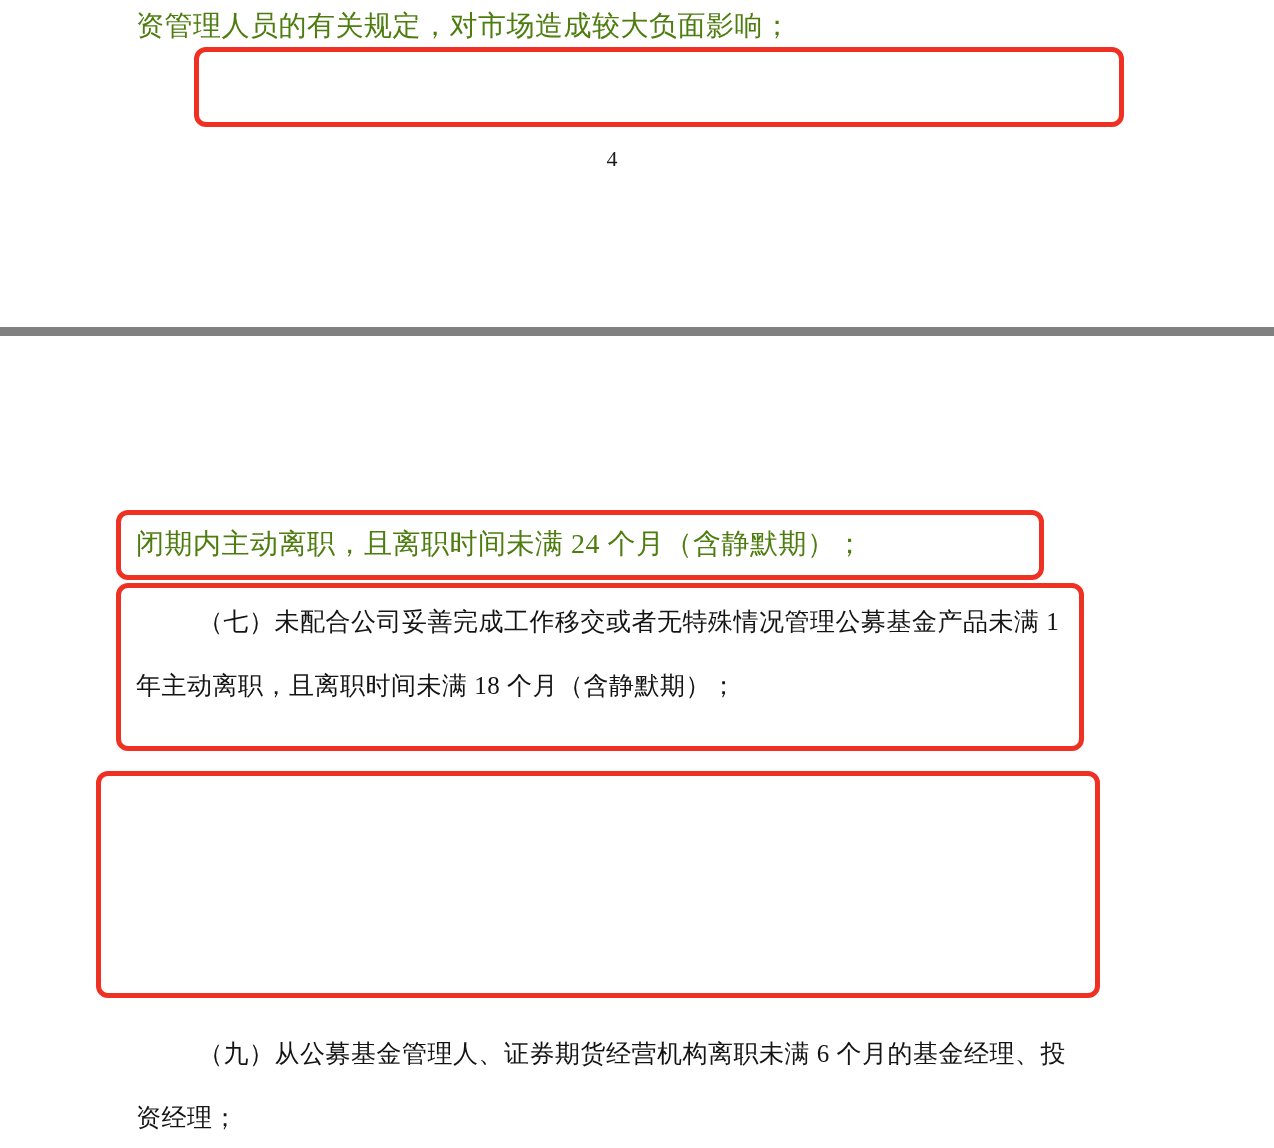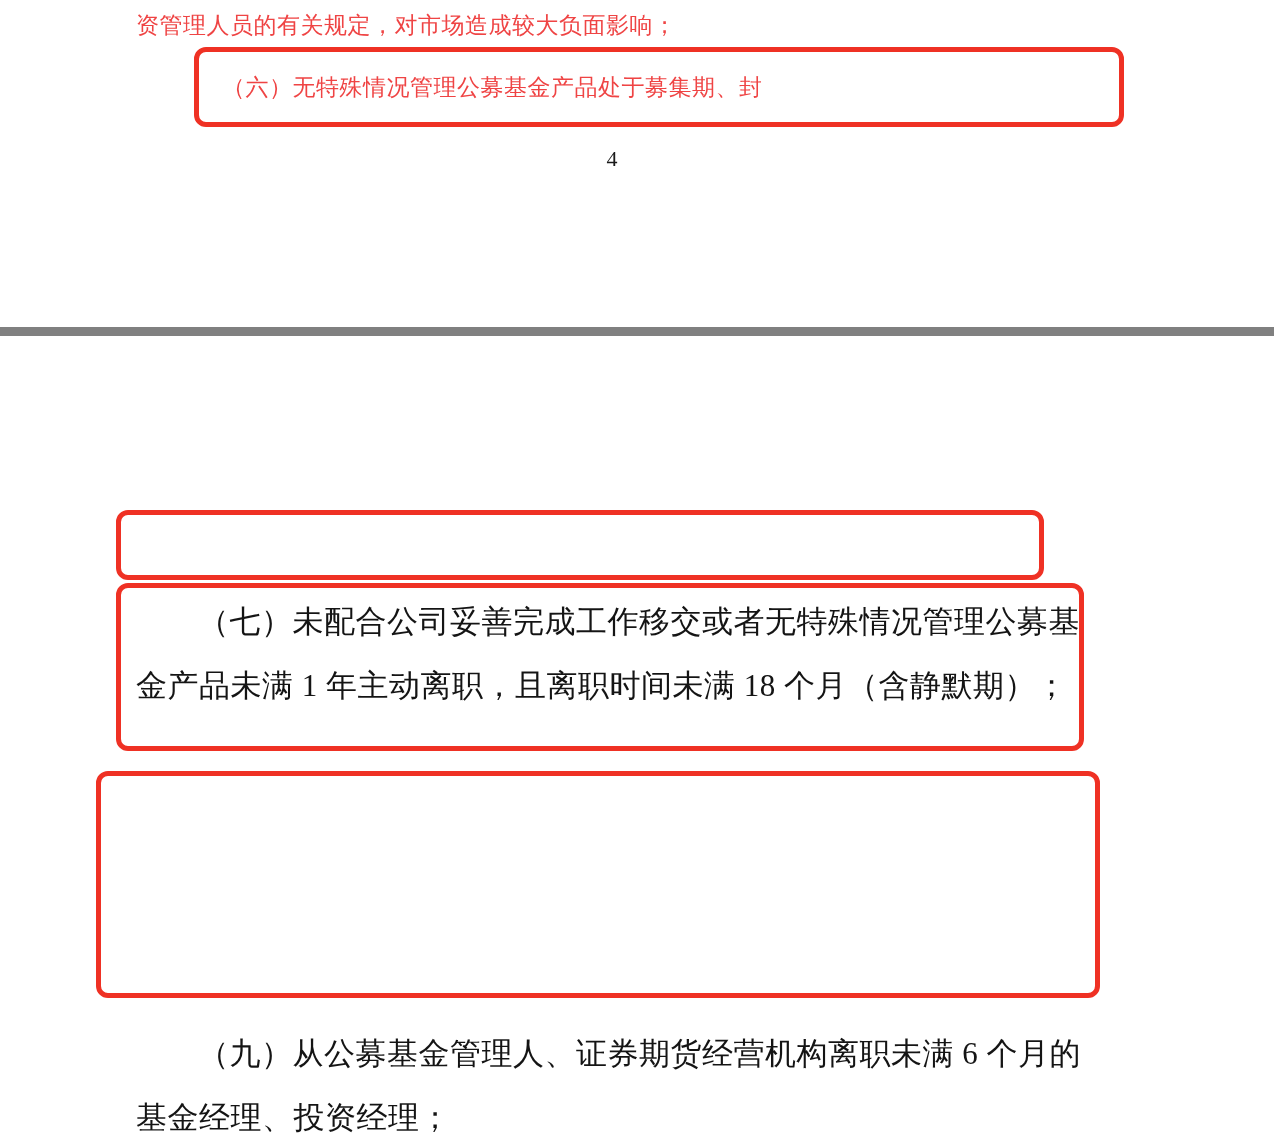--- a/index.html
+++ b/index.html
@@ -20,30 +20,30 @@
     position: absolute;
     left: 0;
     top: 0;
     width: 1274px;
     height: 1148px;
   }
 
   
   .doc-line {
     position: absolute;
-    font-size: 23px;
+    font-size: 28px;
     line-height: 46px;
     letter-spacing: 0.5px;
     white-space: nowrap;
-    color: #ef4444;
+    color: #4d7c0f;
   }
 
   .para {
     position: absolute;
-    font-size: 31px;
+    font-size: 25px;
     line-height: 64px;
     letter-spacing: 0.5px;
     color: #141414;
   }
 
   .indent {
     text-indent: 62px;
   }
 
   
@@ -72,28 +72,28 @@
     pointer-events: none;
   }
 </style>
 </head>
 <body>
 
 <div class="page">
 
   <div class="doc-line" style="left:136px; top:3px;">资管理人员的有关规定，对市场造成较大负面影响；</div>
 
-  <div class="doc-line" style="left:222px; top:65px;">（六）无特殊情况管理公募基金产品处于募集期、封</div>
 
   <div class="page-number" style="left:577px; top:146px; width:70px;">4</div>
 
   <div class="redbox" style="left:194px; top:47px; width:930px; height:80px;"></div>
 
   <div class="page-break-bar" style="top:327px;"></div>
 
+  <div class="doc-line" style="left:136px; top:521px;">闭期内主动离职，且离职时间未满 24 个月（含静默期）；</div>
 
   <div class="redbox" style="left:116px; top:510px; width:928px; height:70px;"></div>
 
   <div class="para indent" style="left:136px; top:590px; width:950px;">（七）未配合公司妥善完成工作移交或者无特殊情况管理公募基金产品未满 1 年主动离职，且离职时间未满 18 个月（含静默期）；</div>
 
   <div class="redbox" style="left:116px; top:583px; width:968px; height:168px;"></div>
 
 
   <div class="redbox" style="left:96px; top:771px; width:1004px; height:227px;"></div>
 

